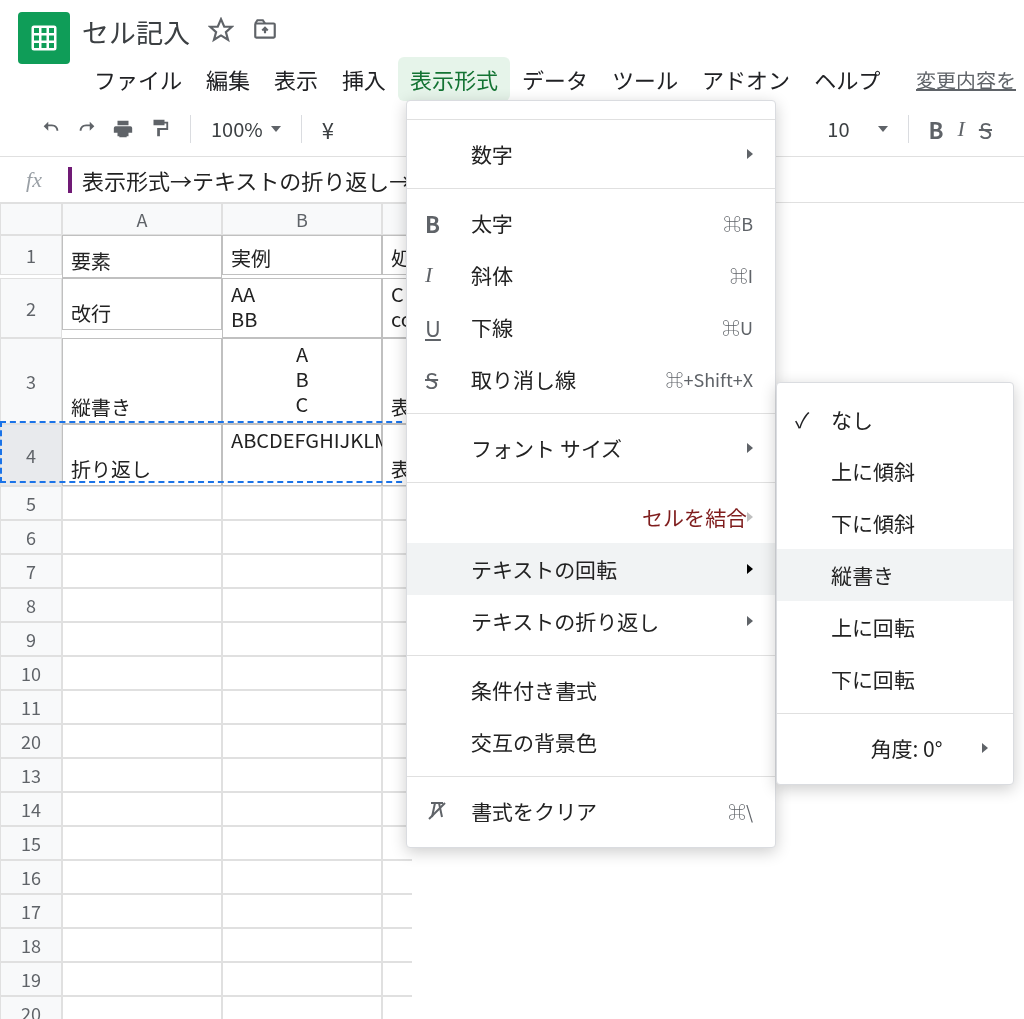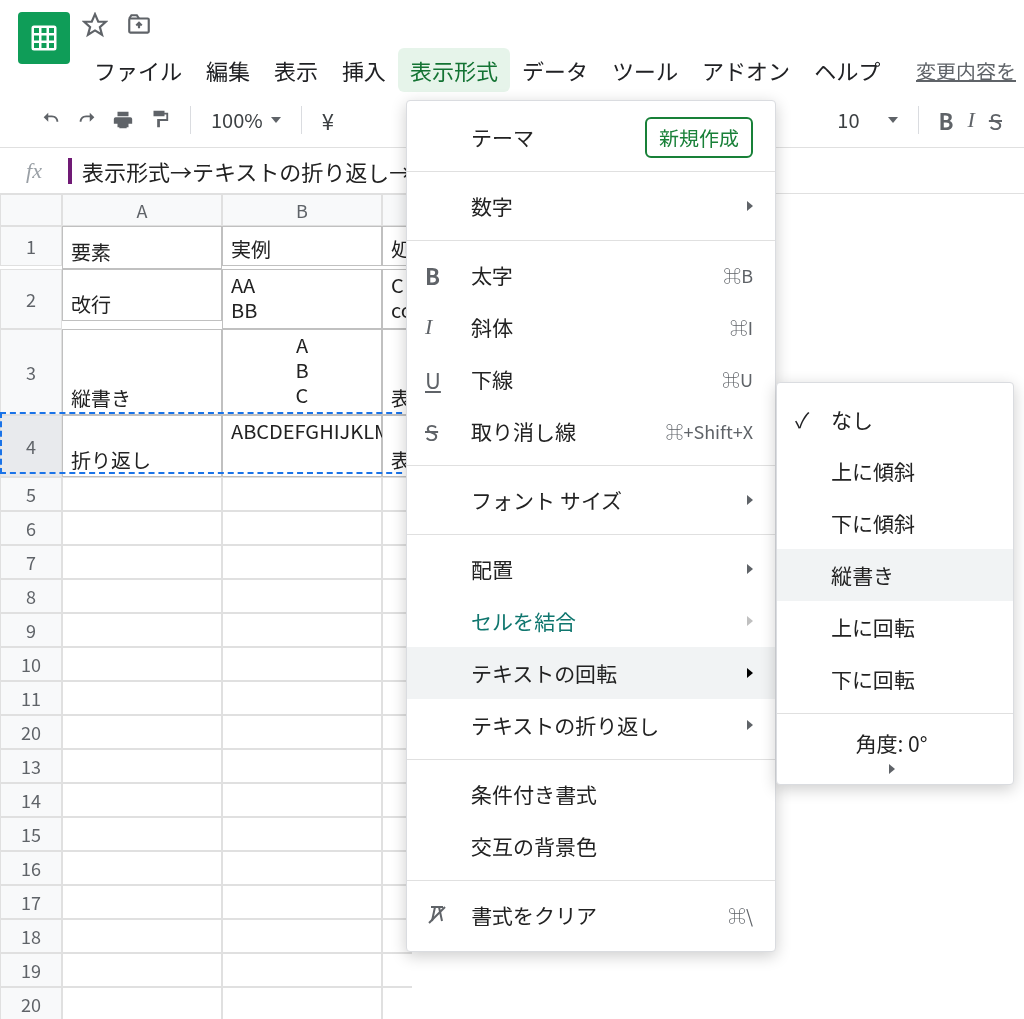--- a/index.html
+++ b/index.html
@@ -15,21 +15,21 @@
   .star-icon, .drive-icon { color:#5f6368; cursor:pointer; }
   .star-icon svg, .drive-icon svg { width:26px; height:26px; }
 
   .menubar { display:flex; align-items:center; gap: 0; font-size: 22px; color:#202124; }
   .menubar .menu-item { padding: 6px 12px; border-radius: 4px; cursor:pointer; }
   .menubar .menu-item.active { background:#e6f4ea; color:#137333;border-radius:6px; }
   .menubar .spacer { flex:1; }
   .menubar .history-link { text-decoration: underline; color:#5f6368; font-size:20px; padding-right:0; }
 
   
-  .toolbar { display:flex; align-items:center; gap: 14px; padding: 10px 22px 10px 40px; border-bottom:1px solid #e0e0e0; height:56px; }
+  .toolbar { display:flex; align-items:center; gap: 14px; padding: 10px 32px 10px 40px; border-bottom:1px solid #e0e0e0; height:56px; }
   .toolbar .sep { width:1px; height:28px; background:#dadce0; margin:0 6px; }
   .tb-btn { color:#5f6368; cursor:pointer; display:flex; align-items:center; justify-content:center; }
   .tb-btn svg { width:22px; height:22px; }
   .zoom { display:flex; align-items:center; gap:8px; font-size:20px; color:#3c4043; }
   .fontsize { display:flex; align-items:center; gap:28px; font-size:20px; color:#3c4043; }
   .bold { font-weight:700; font-size:22px; }
   .italic { font-style:italic; font-family: Georgia, serif; font-size:22px; }
   .strike { text-decoration: line-through; font-size:22px; }
 
   
@@ -47,40 +47,40 @@
   .cell { border:1px solid #c0c0c0; padding: 2px 8px; font-size:20px; display:flex; align-items:flex-end; min-height:34px; background:#fff; }
   .cell.center { justify-content:center; text-align:center; align-items:center; }
   .cell.multi { white-space:pre-line; line-height:1.25; align-items:flex-start; }
 
   .sel-rect { position:absolute; border:2px dashed #1a73e8; pointer-events:none; }
 
   
   .menu-popup { position:absolute; top:100px; left:406px; width:370px; background:#fff; border:1px solid #dadce0; border-radius:4px; box-shadow:0 4px 16px rgba(0,0,0,.2); padding: 10px 0; z-index:10; }
   .menu-popup .mrow { display:flex; align-items:center; height:52px; padding:0 22px 0 18px; font-size:21px; cursor:pointer; }
   .menu-popup .mrow:hover, .menu-popup .mrow.hover { background:#f1f3f4; }
-  .menu-popup .mrow.disabled { color:#0f766e; cursor:default; }
+  .menu-popup .mrow.disabled { color:#7f1d1d; cursor:default;text-align:right; }
   .menu-popup .mrow .micon { width:46px; display:flex; justify-content:flex-start; color:#5f6368; }
   .menu-popup .mrow .micon svg { width:24px; height:24px; }
   .menu-popup .mrow .mlabel { flex:1; }
   .menu-popup .mrow .mkbd { color:#5f6368; font-size:18px; }
   .menu-popup .mrow .arrow { color:#5f6368; }
   .menu-popup hr { border:none; border-top:1px solid #e0e0e0; margin:8px 0; }
   .pill { border:2px solid #188038; color:#188038; border-radius:6px; padding:4px 12px; font-size:20px; }
   .bold-b { font-weight:700; font-size:22px; }
   .italic-i { font-style:italic; font-family:Georgia, serif; font-size:22px; }
   .underline-u { text-decoration:underline; font-size:22px; }
   .strike-s { text-decoration: line-through; font-size:22px; }
 
   
   .submenu { position:absolute; top:382px; left:776px; width:238px; background:#fff; border:1px solid #dadce0; border-radius:4px; box-shadow:0 4px 16px rgba(0,0,0,.2); padding:10px 0; z-index:11; }
   .submenu .srow { display:flex; align-items:center; height:52px; padding:0 22px 0 18px; font-size:21px; cursor:pointer; }
   .submenu .srow:hover, .submenu .srow.hover { background:#f1f3f4; }
   .submenu .srow .check { width:36px; color:#202124; }
   .submenu hr { border:none; border-top:1px solid #e0e0e0; margin:8px 0; }
-  .submenu .angle-row { justify-content:space-between; padding-right:25px;flex-direction:column; }
+  .submenu .angle-row { justify-content:space-between; padding-right:25px; }
 
   .col-d-strip { position:absolute; left:790px; top:201px; width:160px; z-index:2; }
   .col-d-strip .ch { border:1px solid #e0e0e0; background:#f8f9fa; height:32px; display:flex; align-items:center; justify-content:center; font-size:18px; color:#5f6368; }
   .col-d-strip .dcell { border:1px solid #c0c0c0; height:34px; }
   .col-d-strip .dashed-left { border-left:2px dashed #1a73e8; }
 
   .tri { width:0; height:0; border-left:6px solid #5f6368; border-top:5px solid transparent; border-bottom:5px solid transparent; display:inline-block; }
   .tri-down { width:0; height:0; border-top:6px solid #5f6368; border-left:5px solid transparent; border-right:5px solid transparent; display:inline-block; }
 </style>
 </head>
@@ -91,20 +91,21 @@
     <svg viewBox="0 0 24 24" fill="none" stroke="#fff" stroke-width="2">
       <rect x="3" y="3" width="18" height="18" rx="1" fill="none"></rect>
       <line x1="3" y1="9" x2="21" y2="9"></line>
         <line x1="3" y1="15" x2="21" y2="15"></line>
       <line x1="9" y1="3" x2="9" y2="21"></line>
         <line x1="15" y1="3" x2="15" y2="21"></line>
     </svg>
   </div>
   <div class="title-block">
     <div class="title-row">
+      <span class="doc-title">セル記入</span>
       <span class="star-icon">
         <svg viewBox="0 0 24 24" fill="none" stroke="#5f6368" stroke-width="2">
             <polygon points="12,2 15,9 22,9 16.5,14 18.5,21 12,17 5.5,21 7.5,14 2,9 9,9"></polygon>
           </svg>
       </span>
       <span class="drive-icon">
         <svg viewBox="0 0 24 24" fill="none" stroke="#5f6368" stroke-width="2">
             <rect x="3" y="6" width="18" height="13" rx="1"></rect>
             <path d="M3 6l2-3h5l2 3"></path>
             <path d="M12 10v5"></path>
@@ -279,25 +280,20 @@
 
   <div class="col-d-strip">
     <div class="ch">D</div>
     <div class="dcell" style="height:40px"></div>
     <div class="dcell" style="height:60px"></div>
     <div class="dcell dashed-left" style="height:52px;border-bottom:none"></div>
   </div>
 </div>
 
 <div class="menu-popup">
-  <div class="mrow">
-    <span class="micon"></span>
-    <span class="mlabel">テーマ</span>
-    <span class="pill">新規作成</span>
-  </div>
   <hr>
   <div class="mrow">
     <span class="micon"></span>
     <span class="mlabel">数字</span>
     <span class="arrow tri"></span>
   </div>
   <hr>
   <div class="mrow">
     <span class="micon bold-b">B</span>
     <span class="mlabel">太字</span>
@@ -318,25 +314,20 @@
     <span class="mlabel">取り消し線</span>
     <span class="mkbd">⌘+Shift+X</span>
   </div>
   <hr>
   <div class="mrow">
     <span class="micon"></span>
     <span class="mlabel">フォント サイズ</span>
     <span class="arrow tri"></span>
   </div>
   <hr>
-  <div class="mrow">
-    <span class="micon"></span>
-    <span class="mlabel">配置</span>
-    <span class="arrow tri"></span>
-  </div>
   <div class="mrow disabled">
     <span class="micon"></span>
     <span class="mlabel">セルを結合</span>
     <span class="arrow tri" style="border-left-color:#c0c0c0"></span>
   </div>
   <div class="mrow hover">
     <span class="micon"></span>
     <span class="mlabel">テキストの回転</span>
     <span class="arrow tri" style="border-left-color:#000"></span>
   </div>

